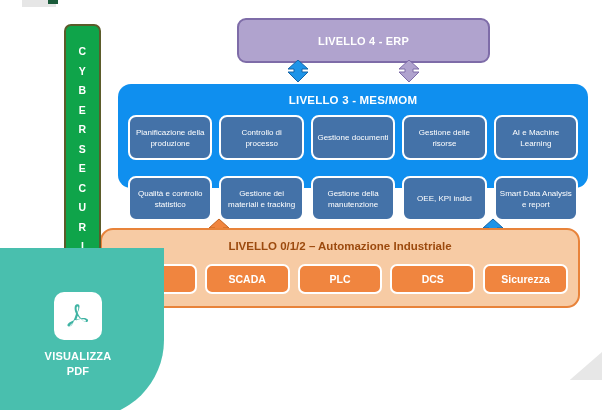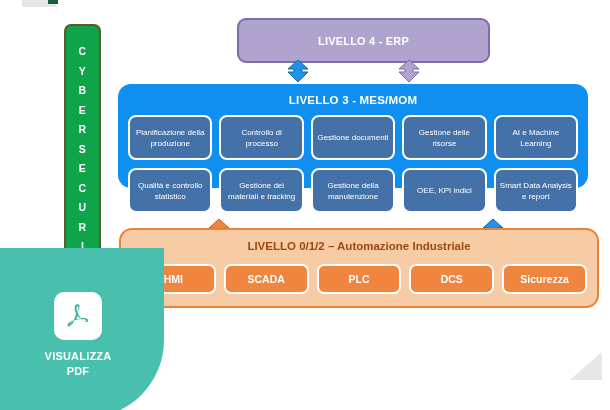--- a/index.html
+++ b/index.html
@@ -121,21 +121,21 @@
     font-weight: bold;
     letter-spacing: 0.2px;
   }
   .l3-grid {
     position: absolute;
     top: 31px;
     left: 10px;
     right: 10px;
     display: flex;
     flex-direction: column;
-    gap: 8px;
+    gap: 16px;
   }
   .l3-row {
     display: flex;
     gap: 7px;
   }
   .l3-cell {
     flex: 1;
     height: 45px;
     background: #4472A8;
     border: 2px solid #ffffff;
@@ -147,21 +147,21 @@
     text-align: center;
     color: #ffffff;
     font-size: 8px;
     line-height: 11px;
     padding: 2px 3px;
   }
 
   
   .level012 {
     position: absolute;
-    left: 119px;
+    left: 100px;
     top: 228px;
     width: 480px;
     height: 80px;
     background: #F7CBA4;
     border: 2px solid #E8833A;
     border-radius: 13px;
     box-sizing: border-box;
   }
   .level012-title {
     position: absolute;

